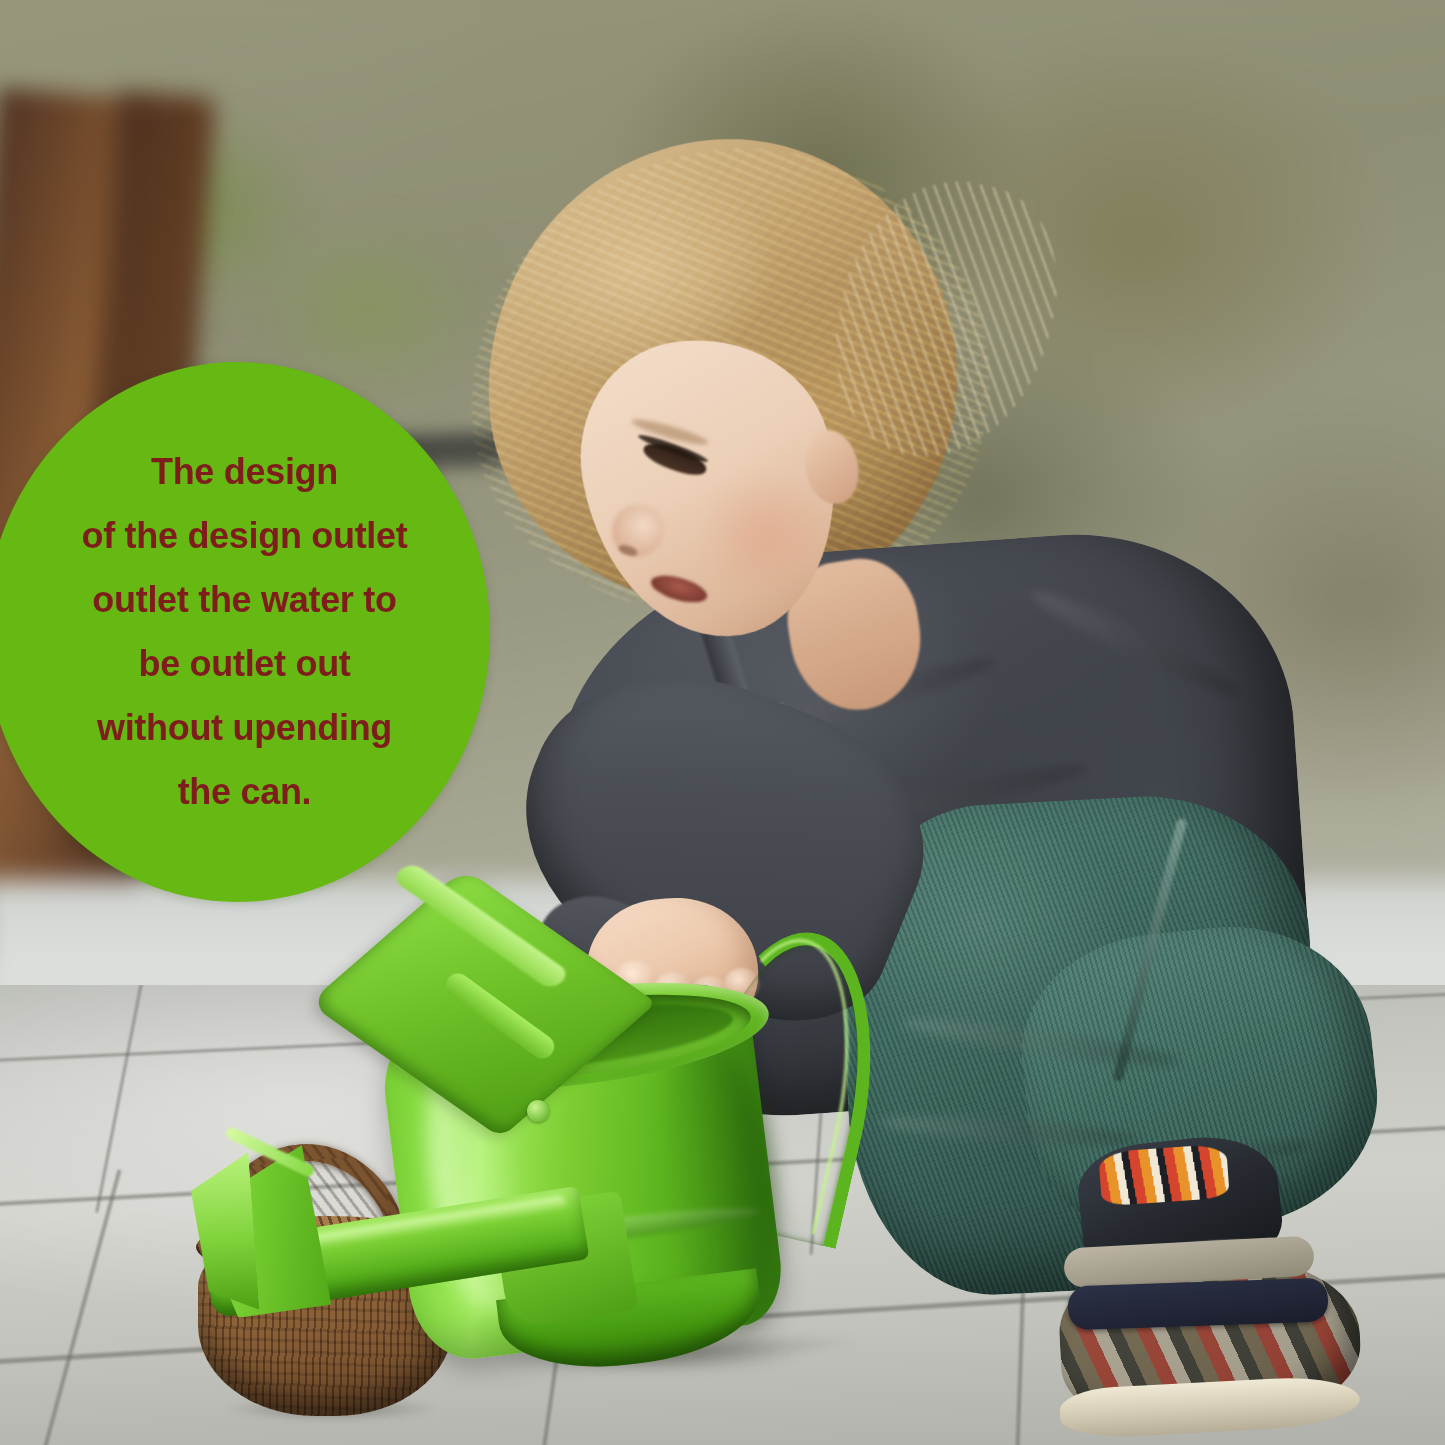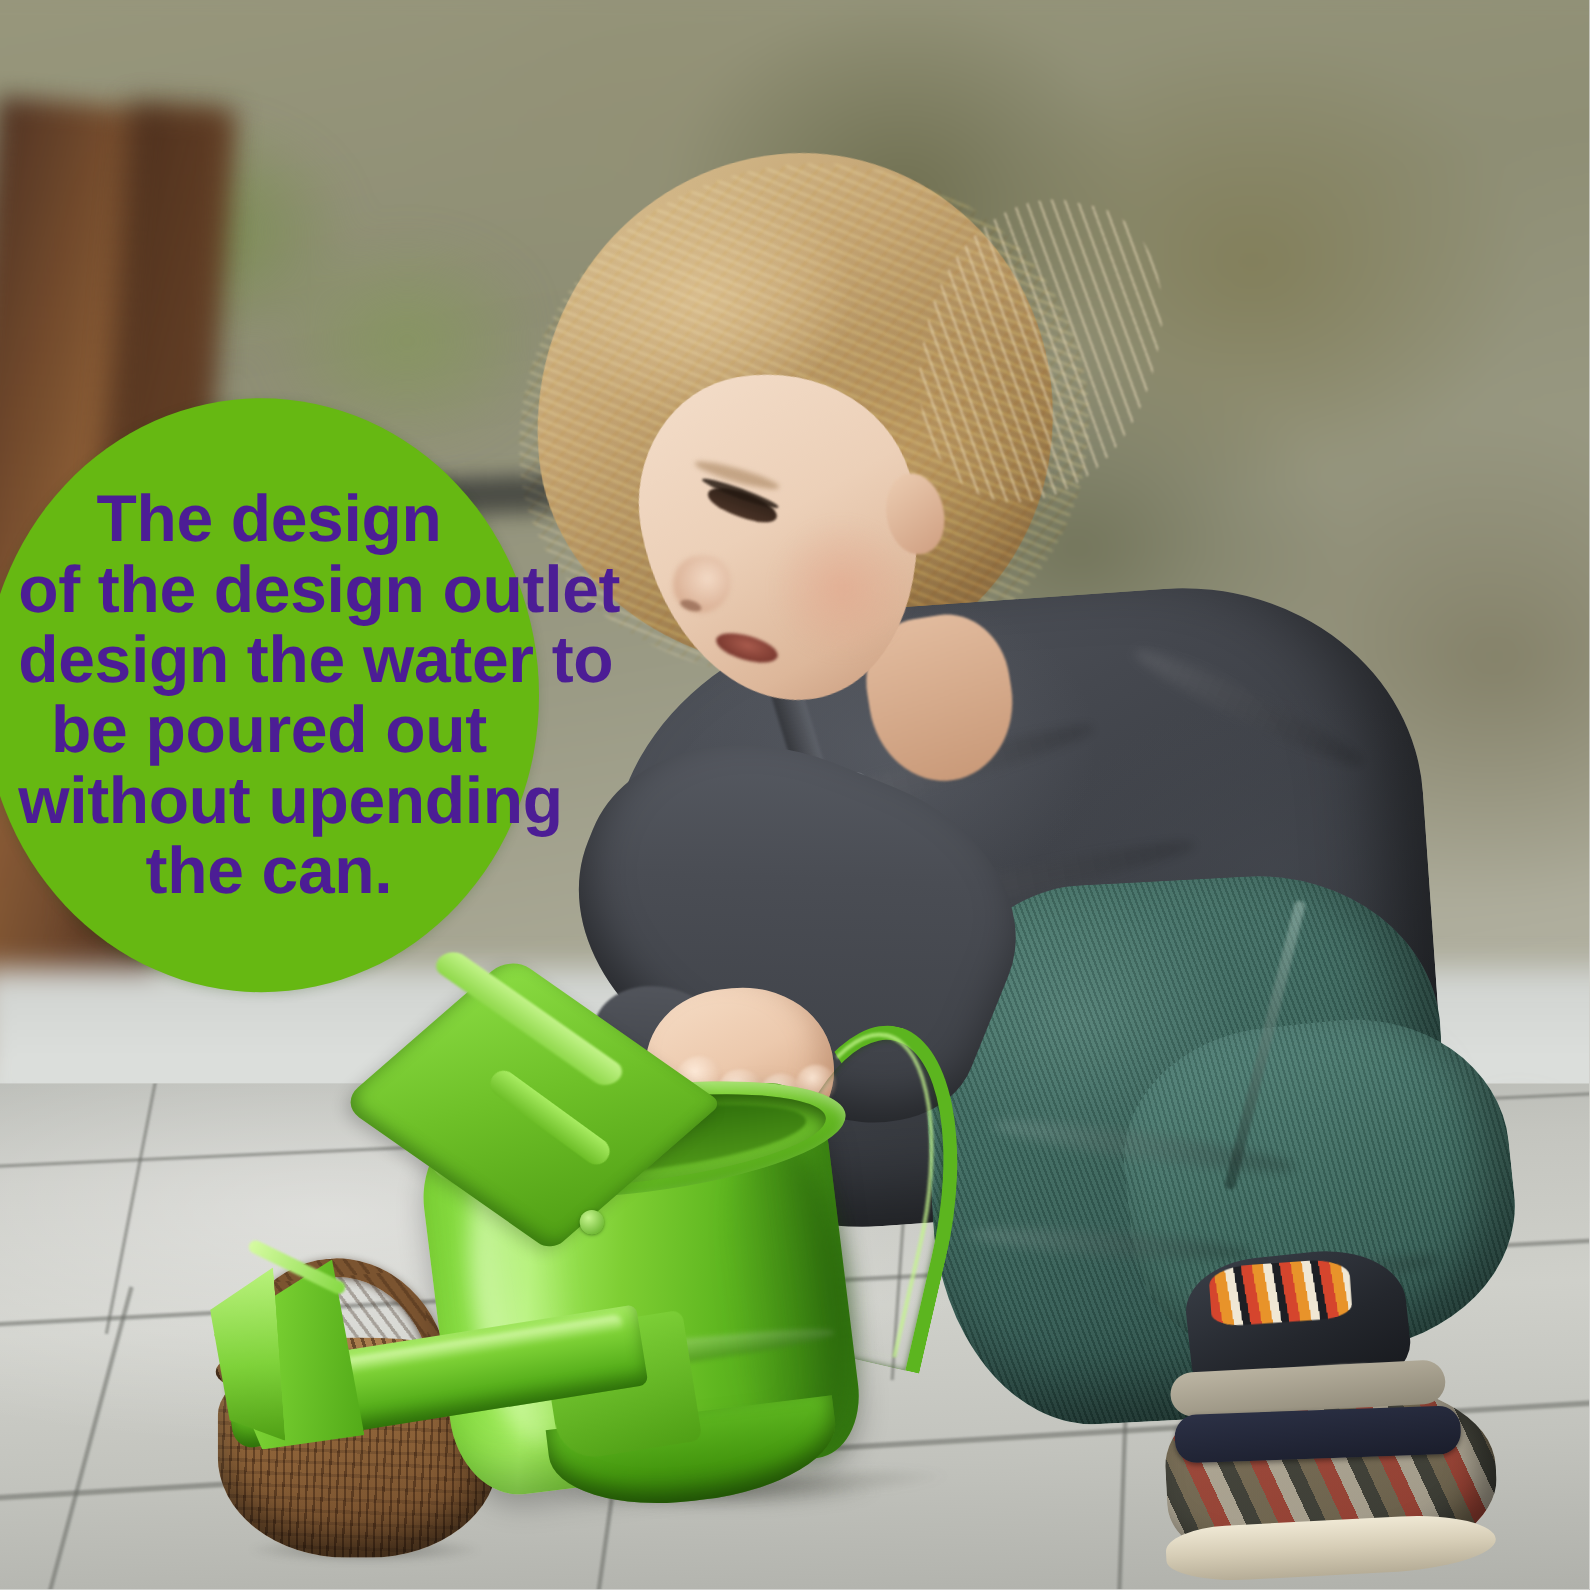--- a/index.html
+++ b/index.html
@@ -635,22 +635,22 @@
     background: var(--brand, #66b812);
     z-index: 35;
     display: flex;
     align-items: center;
     justify-content: center;
     box-shadow: 0 2px 10px rgba(30,70,8,.18);
   }
   .callout-text {
     width: 470px;
     text-align: center;
-    color: #4c1d95;
-    font-size: 60px;
+    color: #7f1d1d;
+    font-size: 36px;
     font-weight: 700;
     line-height: 64px;
     letter-spacing: -0.3px;
     padding-left: 14px;
     box-sizing: border-box;
   }
   .callout-text .line { display: block; white-space: nowrap; }
 </style>
 </head>
 <body>
@@ -774,20 +774,20 @@
       <div class="rose-face"></div>
       <div class="rose-edge"></div>
     </div>
   </div>
 
 
   <div class="callout">
     <div class="callout-text">
       <span class="line">The design</span>
       <span class="line">of the design outlet</span>
-      <span class="line">design the water to</span>
-      <span class="line">be poured out</span>
+      <span class="line">outlet the water to</span>
+      <span class="line">be outlet out</span>
       <span class="line">without upending</span>
       <span class="line">the can.</span>
     </div>
   </div>
 
 </div>
 
 </body></html>

